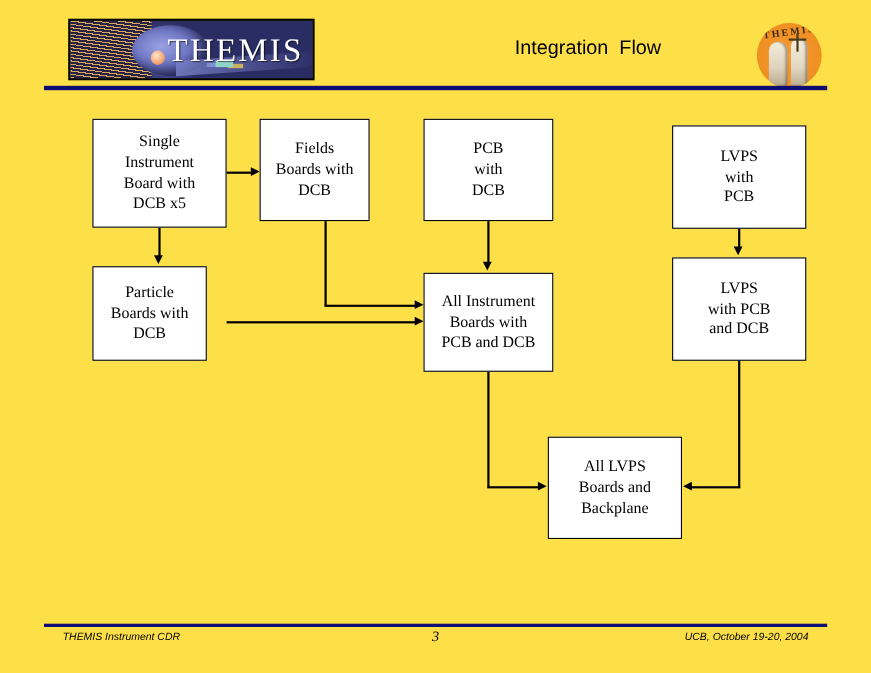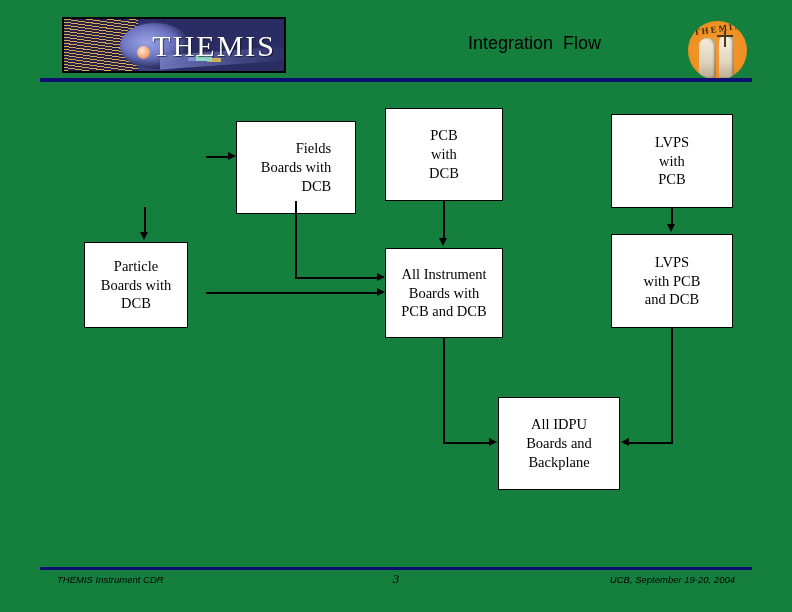--- a/index.html
+++ b/index.html
@@ -5,21 +5,21 @@
 <style>
   html, body {
     margin: 0;
     padding: 0;
     background: #ffffff;
   }
   #slide {
     position: relative;
     width: 792px;
     height: 612px;
-    background: #15803d;
+    background: #fde047;
     overflow: hidden;
     font-family: "Liberation Serif", "DejaVu Serif", serif;
   }
 
   
   #themis-logo {
     position: absolute;
     left: 62px;
     top: 17px;
     width: 224px;
@@ -239,22 +239,26 @@
 
   <div id="seal">
     <div class="seal-text">THEMIS</div>
     <div class="fig-left"></div>
     <div class="fig-right"></div>
     <div class="scales"></div>
   </div>
 
   <div class="rule" id="rule-top"></div>
 
-
-  <div class="node" style="left:236px; top:121px; width:120px; height:93px;text-align:right;">Fields
+  <div class="node" style="left:84px;  top:108px; width:122px; height:99px;">Single
+Instrument
+Board with
+DCB x5</div>
+
+  <div class="node" style="left:236px; top:108px; width:100px; height:93px;">Fields
 Boards with
 DCB</div>
 
   <div class="node" style="left:385px; top:108px; width:118px; height:93px;">PCB
 with
 DCB</div>
 
   <div class="node" style="left:611px; top:114px; width:122px; height:94px;">LVPS
 with
 PCB</div>
@@ -264,21 +268,21 @@
 DCB</div>
 
   <div class="node" style="left:385px; top:248px; width:118px; height:90px;">All Instrument
 Boards with
 PCB and DCB</div>
 
   <div class="node" style="left:611px; top:234px; width:122px; height:94px;">LVPS
 with PCB
 and DCB</div>
 
-  <div class="node" style="left:498px; top:397px; width:122px; height:93px;">All IDPU
+  <div class="node" style="left:498px; top:397px; width:122px; height:93px;">All LVPS
 Boards and
 Backplane</div>
 
   <div class="ln h" style="left:206px; top:156px; width:22px;"></div>
   <div class="arrow right" style="left:228px; top:152px;"></div>
 
   <div class="ln v" style="left:144px; top:207px; height:27px;"></div>
   <div class="arrow down" style="left:140px; top:232px;"></div>
 
   <div class="ln v" style="left:295px; top:201px; height:77px;"></div>
@@ -301,15 +305,15 @@
   <div class="ln v" style="left:671px; top:328px; height:115px;"></div>
   <div class="ln h" style="left:628px; top:442px; width:45px;"></div>
   <div class="arrow left" style="left:621px; top:438px;"></div>
 
   <div class="rule" id="rule-foot"></div>
 
   <div class="footer-text" id="footer-left">THEMIS Instrument CDR</div>
 
   <div class="footer-text" id="footer-center">3</div>
 
-  <div class="footer-text" id="footer-right">UCB, September 19-20, 2004</div>
+  <div class="footer-text" id="footer-right">UCB, October 19-20, 2004</div>
 
 </div>
 
 </body></html>

